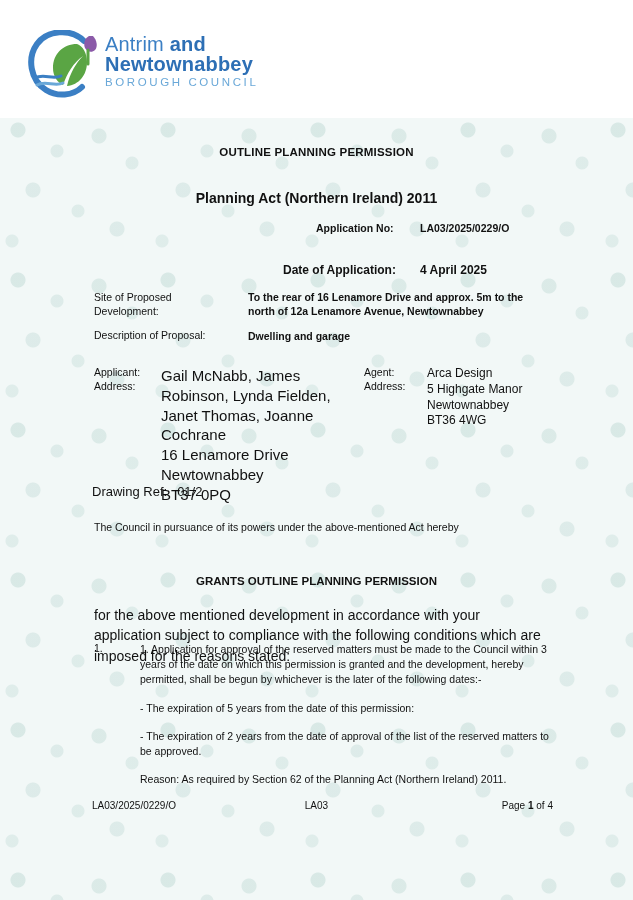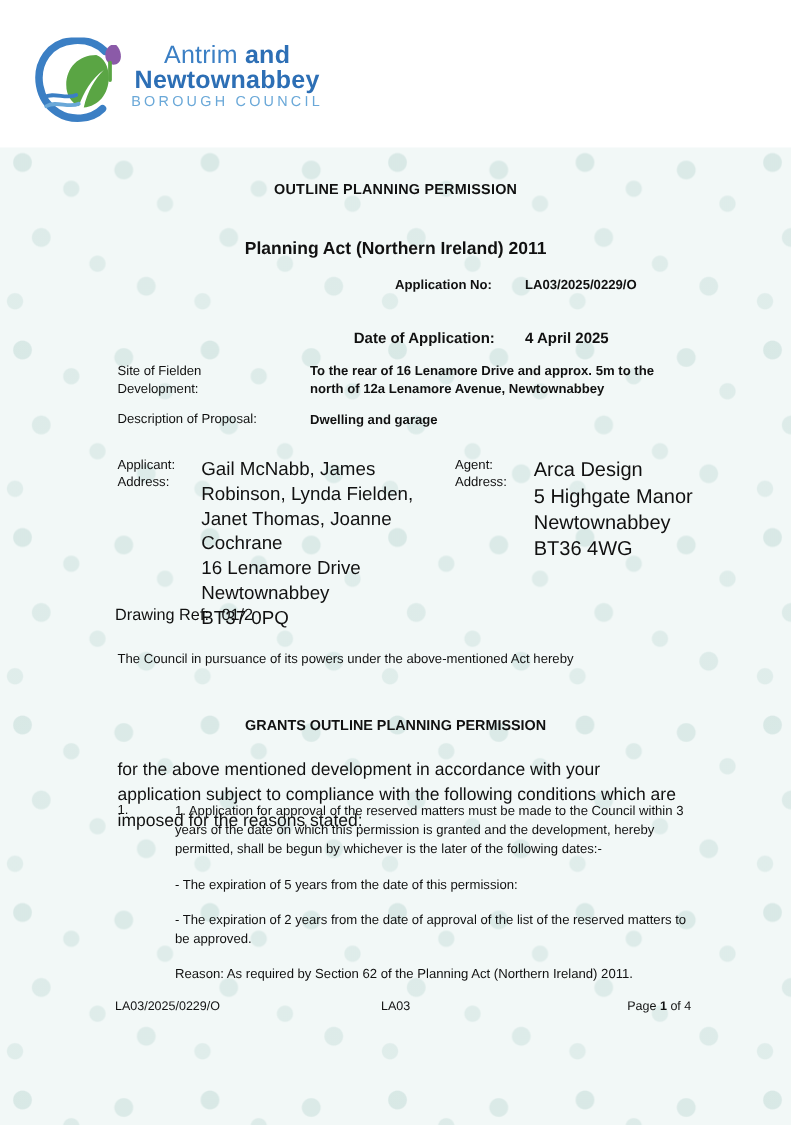--- a/index.html
+++ b/index.html
@@ -47,21 +47,20 @@
     margin-left: 6px;
     margin-top: 4px;
     line-height: 1.0;
   }
   .logo-line1, .logo-line2 {
     font-size: 20px;
     color: #3b7fc4;
     font-weight: normal;
     letter-spacing: 0.2px;
     white-space: nowrap;
-    text-align: center;
   }
   .logo-line1 b, .logo-line2 b {
     color: #2d6fb5;
     font-weight: bold;
   }
   .logo-line3 {
     font-size: 11.5px;
     color: #6aa8d8;
     letter-spacing: 2.6px;
     margin-top: 3px;
@@ -152,21 +151,21 @@
     left: 161px; top: 248px;
     font-size: 15px;
     line-height: 1.32;
     width: 190px;
   }
   .agent-label { left: 364px; top: 248px; }
   .agent-address-label { left: 364px; top: 262px; }
   .agent-value {
     position: absolute;
     left: 427px; top: 248px;
-    font-size: 16px;
+    font-size: 12px;
     line-height: 1.32;
     width: 180px;
   }
   .drawing-ref {
     position: absolute;
     left: 92px; top: 366px;
     font-size: 13px;
   }
   .drawing-ref .v { margin-left: 10px; }
   .council-line {
@@ -262,21 +261,21 @@
 
       <div class="row-appno">
         <span class="lbl">Application No:</span><span>LA03/2025/0229/O</span>
       </div>
 
       <div class="row-date">
         <span class="lbl">Date of Application:</span><span>4 April 2025</span>
       </div>
 
       <div class="field-label site-label">
-        <div>Site of Fielden</div>
+        <div>Site of Proposed</div>
         <div>Development:</div>
       </div>
       <div class="field-value site-value">To the rear of 16 Lenamore Drive and approx. 5m to the north of 12a Lenamore Avenue, Newtownabbey</div>
 
       <div class="field-label desc-label">Description of Proposal:</div>
       <div class="field-value desc-value">Dwelling and garage</div>
 
       <div class="field-label applicant-label">Applicant:</div>
       <div class="field-label address-label-left">Address:</div>
       <div class="applicant-value" style="white-space: pre-line;">Gail McNabb, James Robinson, Lynda Fielden, Janet Thomas, Joanne Cochrane

